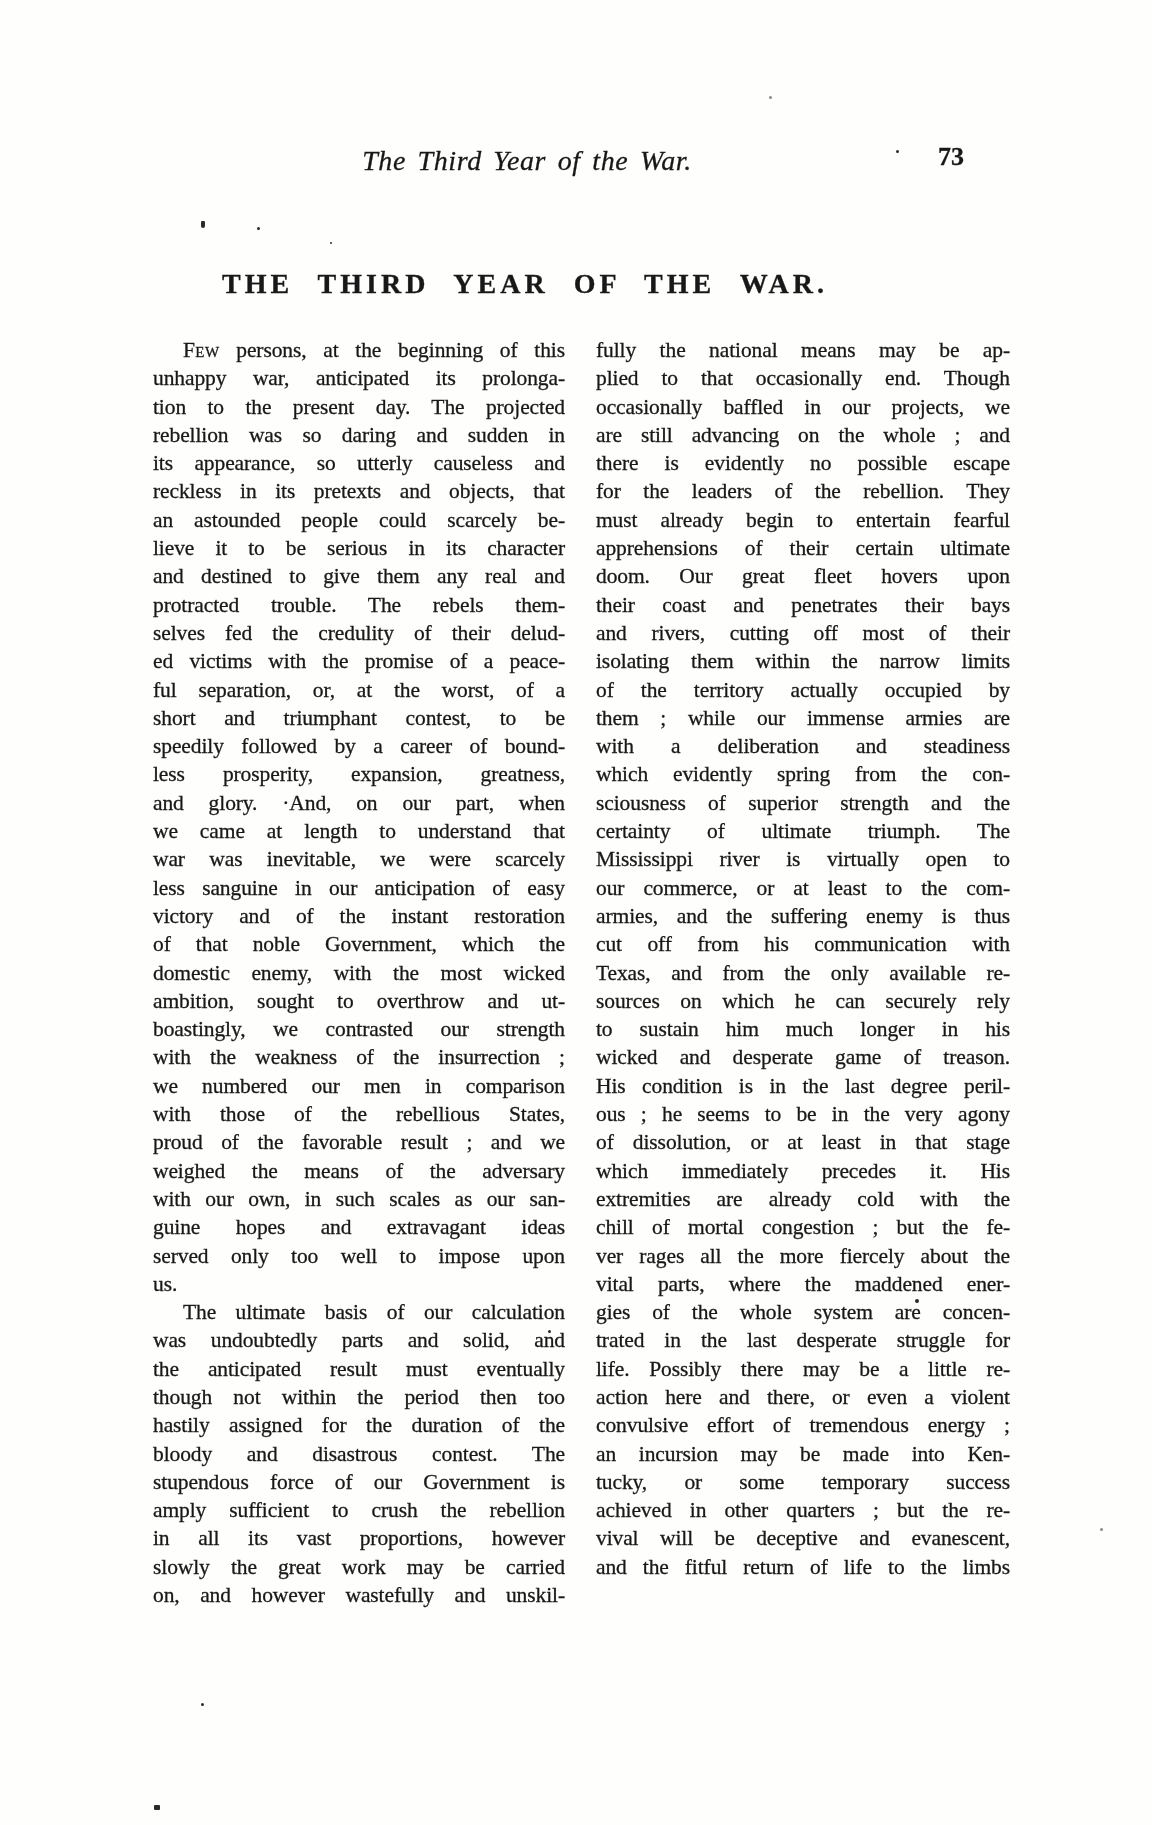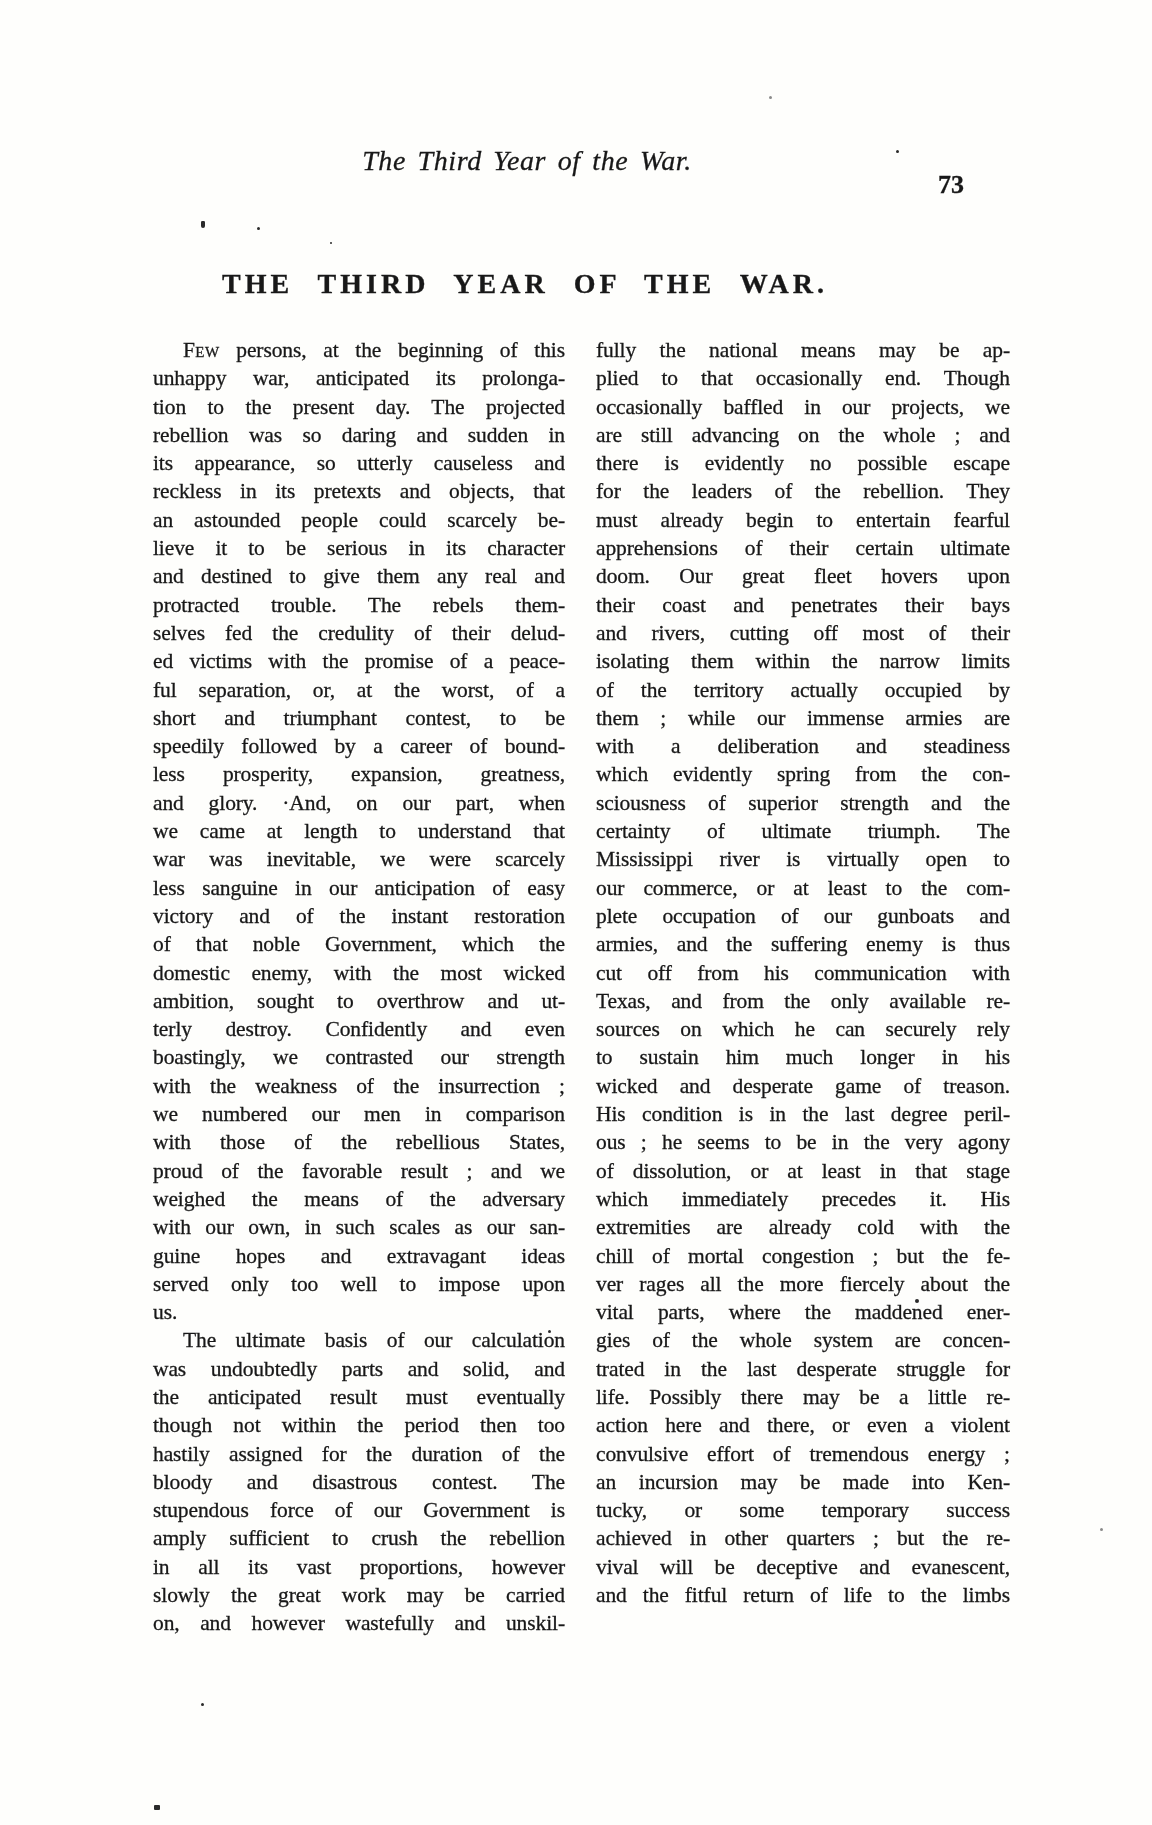--- a/index.html
+++ b/index.html
@@ -21,21 +21,21 @@
     width: 780px;
     text-align: center;
     font-style: italic;
     font-size: 28px;
     line-height: 30px;
     letter-spacing: 0.6px;
     word-spacing: 4px;
   }
   .folio {
     position: absolute;
-    top: 172px;
+    top: 144px;
     left: 938px;
     font-size: 26px;
     line-height: 26px;
     font-weight: 700;
   }
   .article-title {
     position: absolute;
     top: 269px;
     left: 137px;
     width: 776px;
@@ -106,21 +106,20 @@
         <div class="line">speedily followed by a career of bound-</div>
         <div class="line">less prosperity, expansion, greatness,</div>
         <div class="line">and glory. ·And, on our part, when</div>
         <div class="line">we came at length to understand that</div>
         <div class="line">war was inevitable, we were scarcely</div>
         <div class="line">less sanguine in our anticipation of easy</div>
         <div class="line">victory and of the instant restoration</div>
         <div class="line">of that noble Government, which the</div>
         <div class="line">domestic enemy, with the most wicked</div>
         <div class="line">ambition, sought to overthrow and ut-</div>
-        <div class="line">terly destroy.  Confidently and even</div>
         <div class="line">boastingly, we contrasted our strength</div>
         <div class="line">with the weakness of the insurrection ;</div>
         <div class="line">we numbered our men in comparison</div>
         <div class="line">with those of the rebellious States,</div>
         <div class="line">proud of the favorable result ; and we</div>
         <div class="line">weighed the means of the adversary</div>
         <div class="line">with our own, in such scales as our san-</div>
         <div class="line">guine hopes and extravagant ideas</div>
         <div class="line">served only too well to impose upon</div>
         <div class="line short">us.</div>
@@ -150,21 +149,20 @@
         <div class="line">and rivers, cutting off most of their</div>
         <div class="line">isolating them within the narrow limits</div>
         <div class="line">of the territory actually occupied by</div>
         <div class="line">them ; while our immense armies are</div>
         <div class="line">with a deliberation and steadiness</div>
         <div class="line">which evidently spring from the con-</div>
         <div class="line">sciousness of superior strength and the</div>
         <div class="line">certainty of ultimate triumph.  The</div>
         <div class="line">Mississippi river is virtually open to</div>
         <div class="line">our commerce, or at least to the com-</div>
-        <div class="line">plete occupation of our gunboats and</div>
         <div class="line">armies, and the suffering enemy is thus</div>
         <div class="line">cut off from his communication with</div>
         <div class="line">Texas, and from the only available re-</div>
         <div class="line">sources on which he can securely rely</div>
         <div class="line">to sustain him much longer in his</div>
         <div class="line">wicked and desperate game of treason.</div>
         <div class="line">His condition is in the last degree peril-</div>
         <div class="line">ous ; he seems to be in the very agony</div>
         <div class="line">of dissolution, or at least in that stage</div>
         <div class="line">which immediately precedes it.  His</div>

